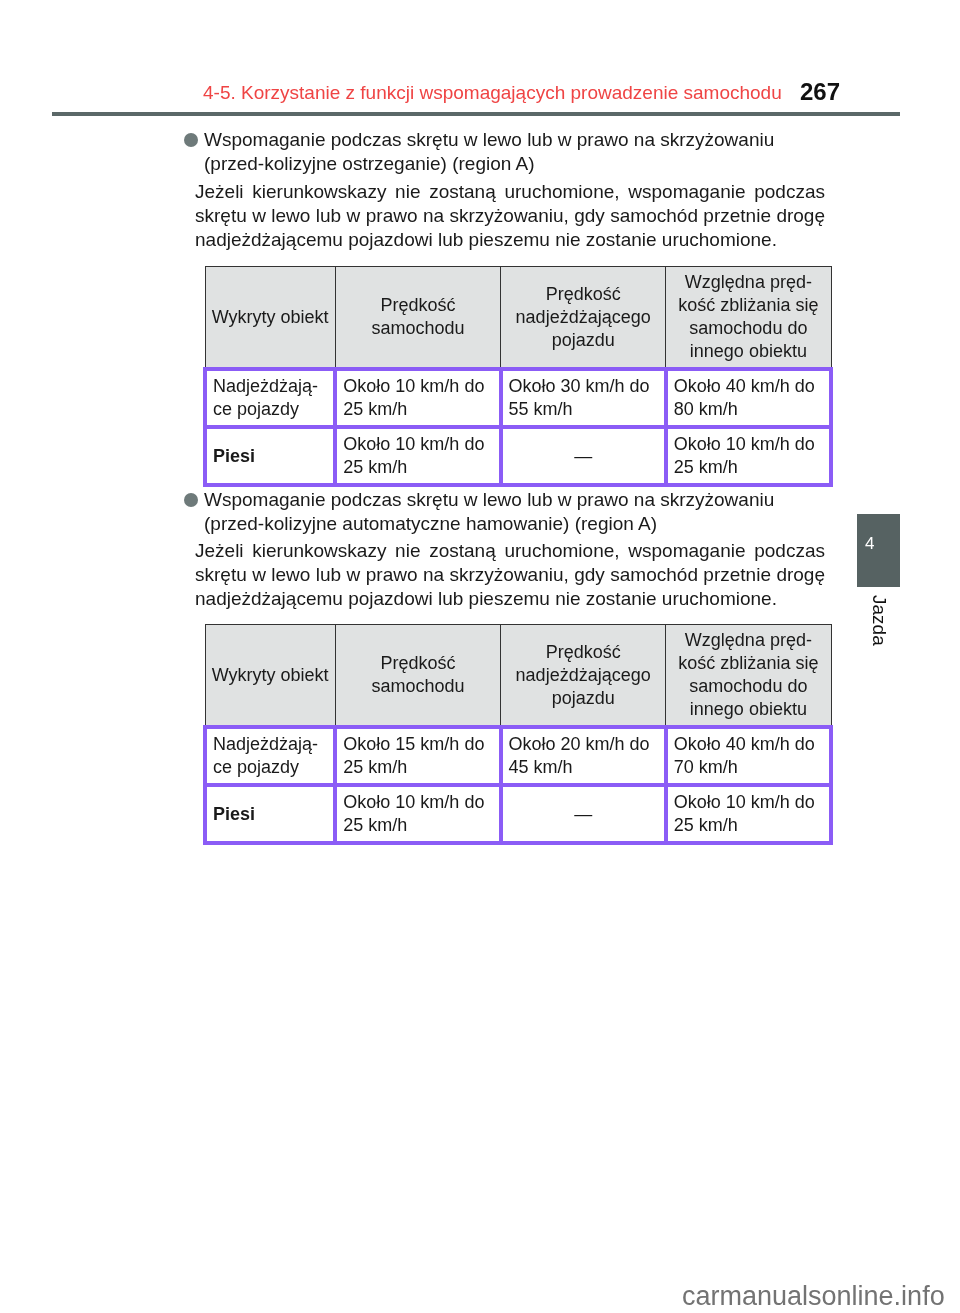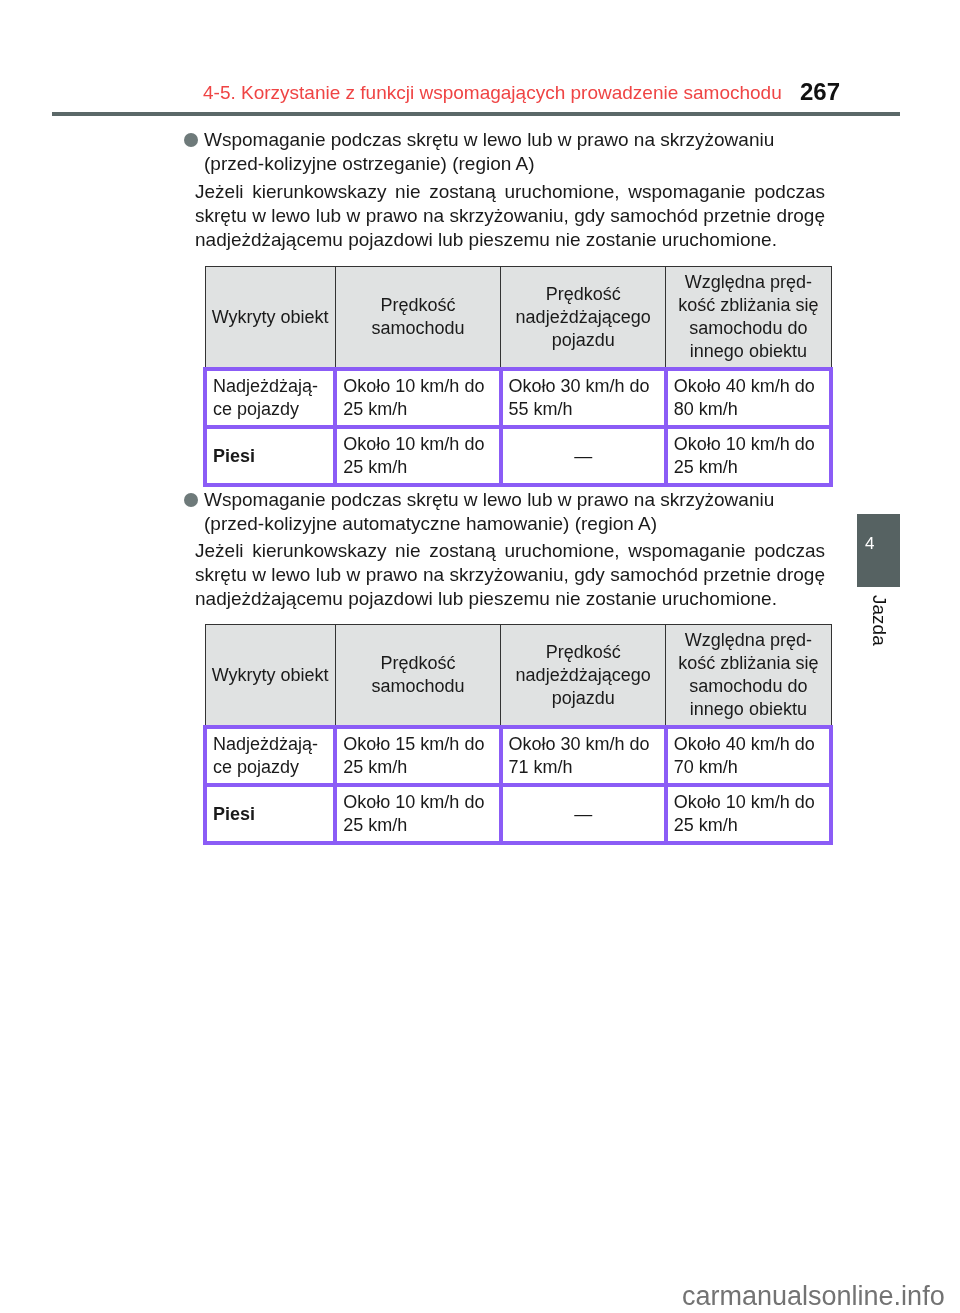--- a/index.html
+++ b/index.html
@@ -71,21 +71,21 @@
         <th style="width:118px;">Wykryty obiekt</th>
         <th style="width:152px;">Prędkość samochodu</th>
         <th style="width:152px;">Prędkość nadjeżdżającego pojazdu</th>
         <th style="width:152px;">Względna pręd-kość zbliżania się samochodu do innego obiektu</th>
       </tr>
     </thead>
     <tbody>
       <tr>
         <td>Nadjeżdżają-ce pojazdy</td>
         <td>Około 15 km/h do 25 km/h</td>
-        <td>Około 30 km/h do 71 km/h</td>
+        <td>Około 20 km/h do 45 km/h</td>
         <td>Około 40 km/h do 70 km/h</td>
       </tr>
       <tr>
         <td class="mid">Piesi</td>
         <td>Około 10 km/h do 25 km/h</td>
         <td class="dash">—</td>
         <td>Około 10 km/h do 25 km/h</td>
       </tr>
     </tbody>
   </table>

